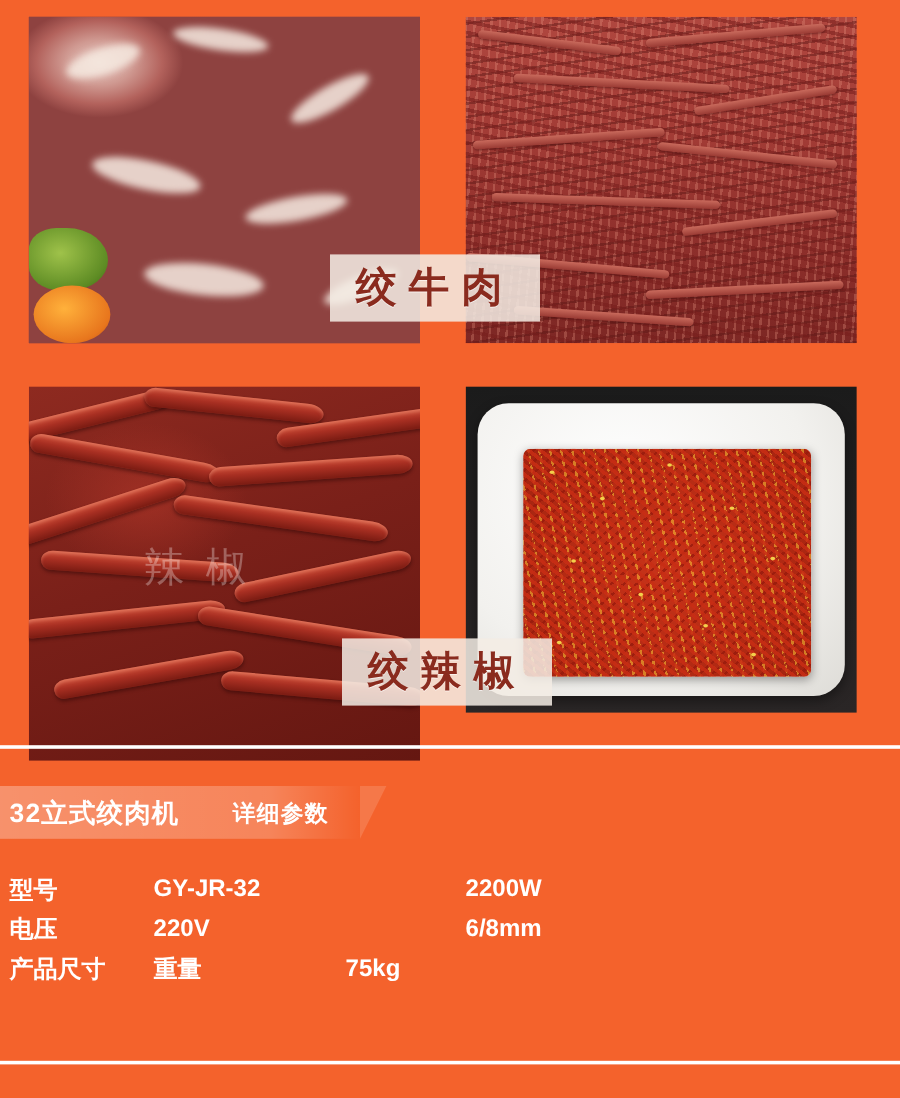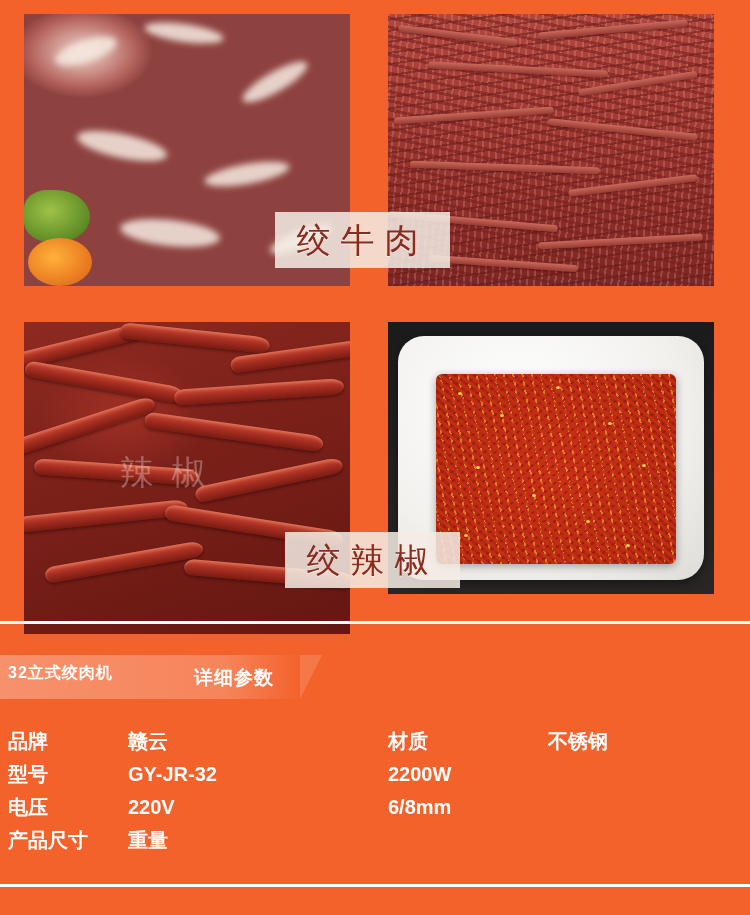--- a/index.html
+++ b/index.html
@@ -149,21 +149,21 @@
   }
   .wm1 { left: 96px; top: 128px; }
   .wm2 { left: 60px; top: 162px; font-size: 30px; }
 
   
   .ribbon {
     position: absolute;
     background: rgba(243,236,228,0.86);
     color: #8a2b1e;
     font-size: 34px;
-    font-weight: normal;
+    font-weight: bold;
     letter-spacing: 10px;
     text-align: center;
     line-height: 56px;
     height: 56px;
     text-shadow: 0 1px 0 rgba(255,255,255,0.6);
   }
   .ribbon-beef   { left: 275px; top: 212px; width: 175px; }
   .ribbon-chili  { left: 285px; top: 532px; width: 175px; }
 
   
@@ -197,21 +197,21 @@
     content: "";
     position: absolute;
     right: -22px; top: 0;
     border-top: 44px solid rgba(255,255,255,0.14);
     border-right: 22px solid transparent;
   }
   .title-main {
     position: absolute;
     left: 8px; top: 8px;
     color: #ffffff;
-    font-size: 16px;
+    font-size: 22px;
     font-weight: bold;
     letter-spacing: 1px;
   }
   .title-sub {
     position: absolute;
     left: 194px; top: 10px;
     color: #ffffff;
     font-size: 19px;
     font-weight: bold;
     letter-spacing: 1px;
@@ -323,40 +323,35 @@
   <div class="rule-top"></div>
 
   <div class="title-row">
     <div class="title-band"></div>
     <div class="title-main">32立式绞肉机</div>
     <div class="title-sub">详细参数</div>
   </div>
 
   <div class="spec-table">
 
-    <div class="spec-row">
-      <div class="spec-cell k1">品牌</div>
-      <div class="spec-cell v1 val">赣云</div>
-      <div class="spec-cell k2">材质</div>
-      <div class="spec-cell v2 val">不锈钢</div>
-    </div>
 
     <div class="spec-row">
       <div class="spec-cell k1">型号</div>
       <div class="spec-cell v1 val">GY-JR-32</div>
       <div class="spec-cell v2 val">2200W</div>
     </div>
 
     <div class="spec-row">
       <div class="spec-cell k1">电压</div>
       <div class="spec-cell v1 val">220V</div>
       <div class="spec-cell v2 val">6/8mm</div>
     </div>
 
     <div class="spec-row">
       <div class="spec-cell k1">产品尺寸</div>
       <div class="spec-cell k2">重量</div>
+      <div class="spec-cell v2 val"> 75kg</div>
     </div>
 
   </div>
 
   <div class="rule-bottom"></div>
 </div>
 
 </body></html>

